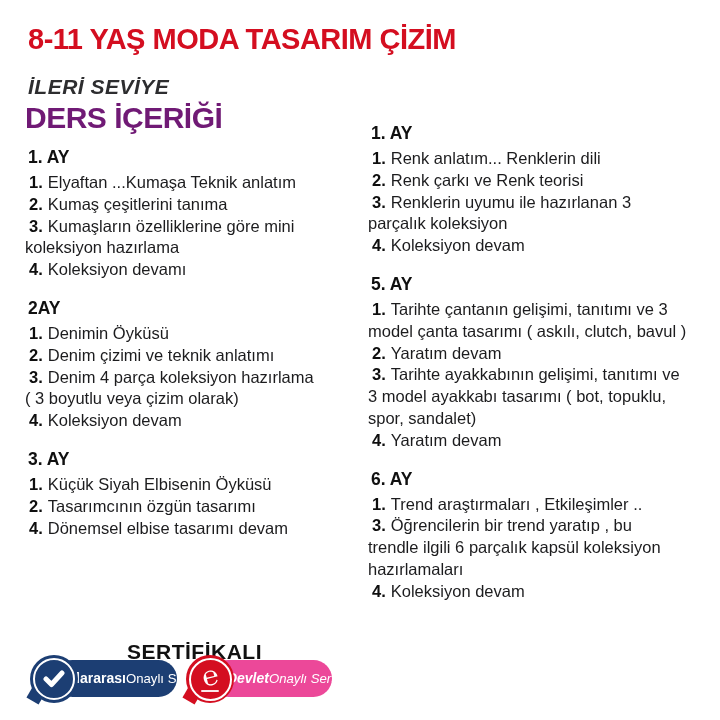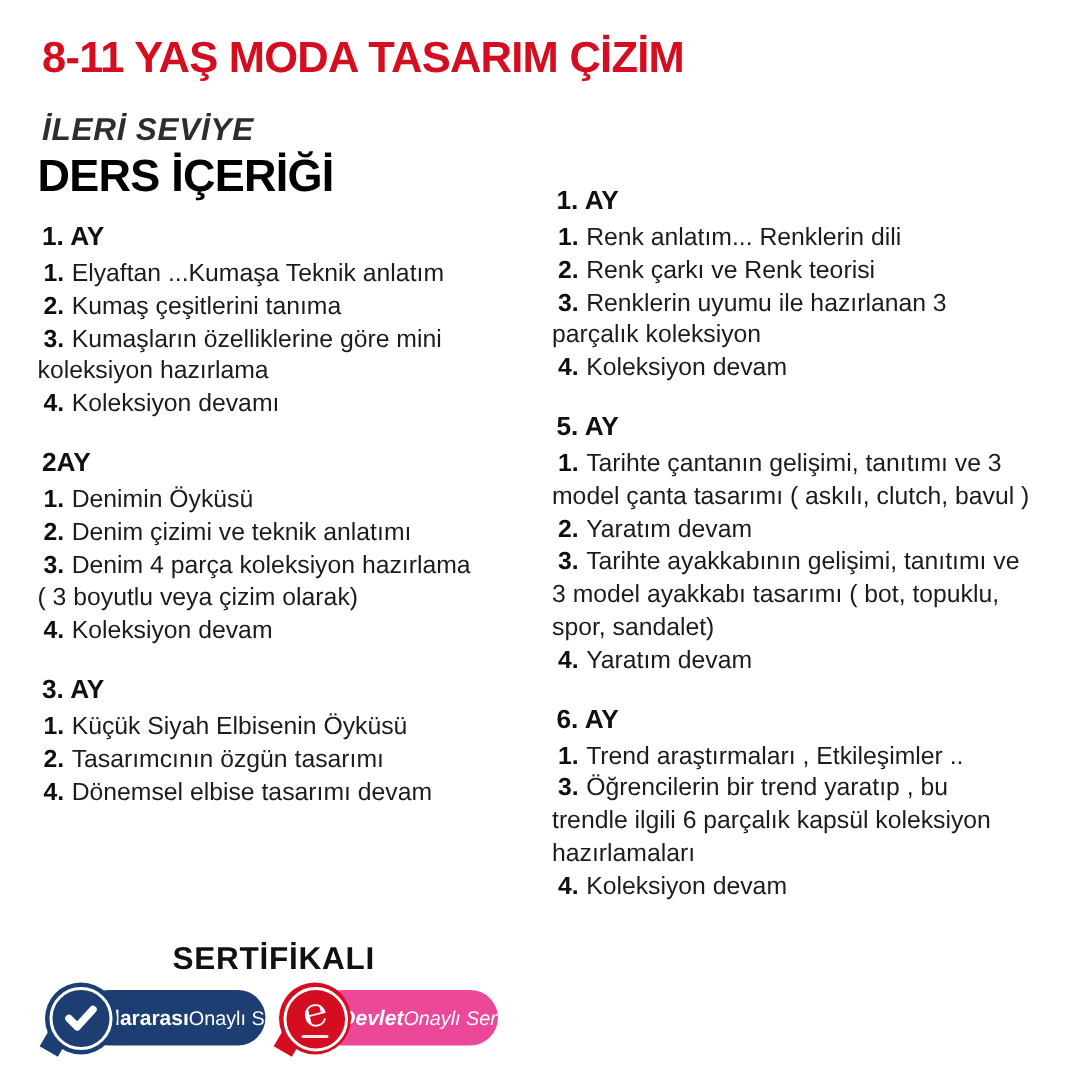--- a/index.html
+++ b/index.html
@@ -16,36 +16,36 @@
   .sub-title{
     margin:18px 0 0 0;font-size:21px;font-weight:600;font-style:italic;
     letter-spacing:0.5px;color:#2d2d2f;line-height:25px;
   }
   
   .col{position:absolute;}
   .col-left{left:25px;top:100px;width:330px;}
   .col-right{left:368px;top:118px;width:340px;}
   .content-heading{
     margin:0 0 10px 0;font-size:30px;font-weight:800;letter-spacing:-0.5px;
-    color:#000000;line-height:36px;
+    color:#701a75;line-height:36px;
   }
   .sec-title{
     margin:16px 0 3px 0;font-size:17.5px;font-weight:700;color:#101010;
     line-height:23px;text-indent:3px;
   }
   .col-left .section:first-of-type .sec-title{margin-top:10px;}
   .col-right .section:first-of-type .sec-title{margin-top:4px;}
   .item{
     font-size:16.5px;line-height:21.8px;color:#1c1c1e;text-indent:4px;
   }
   .item .num{font-weight:700;color:#0e0e0e;margin-right:5px;}
   .item .txt{white-space:pre-line;}
   
   .cert-title{
-    position:absolute;left:30px;top:628px;width:305px;margin:0;
+    position:absolute;left:30px;top:628px;width:305px;margin:12px;
     text-align:center;font-size:21px;font-weight:800;letter-spacing:0.5px;color:#111;
   }
   .badge{position:absolute;top:654px;height:50px;}
   .badge-blue{left:30px;width:147px;}
   .badge-red{left:186px;width:146px;}
   .badge .pill{
     position:absolute;left:24px;top:6px;height:37px;border-radius:19px;
     display:flex;flex-direction:row;justify-content:center;align-items:center;
     padding-left:30px;box-sizing:border-box;z-index:1;
   }

